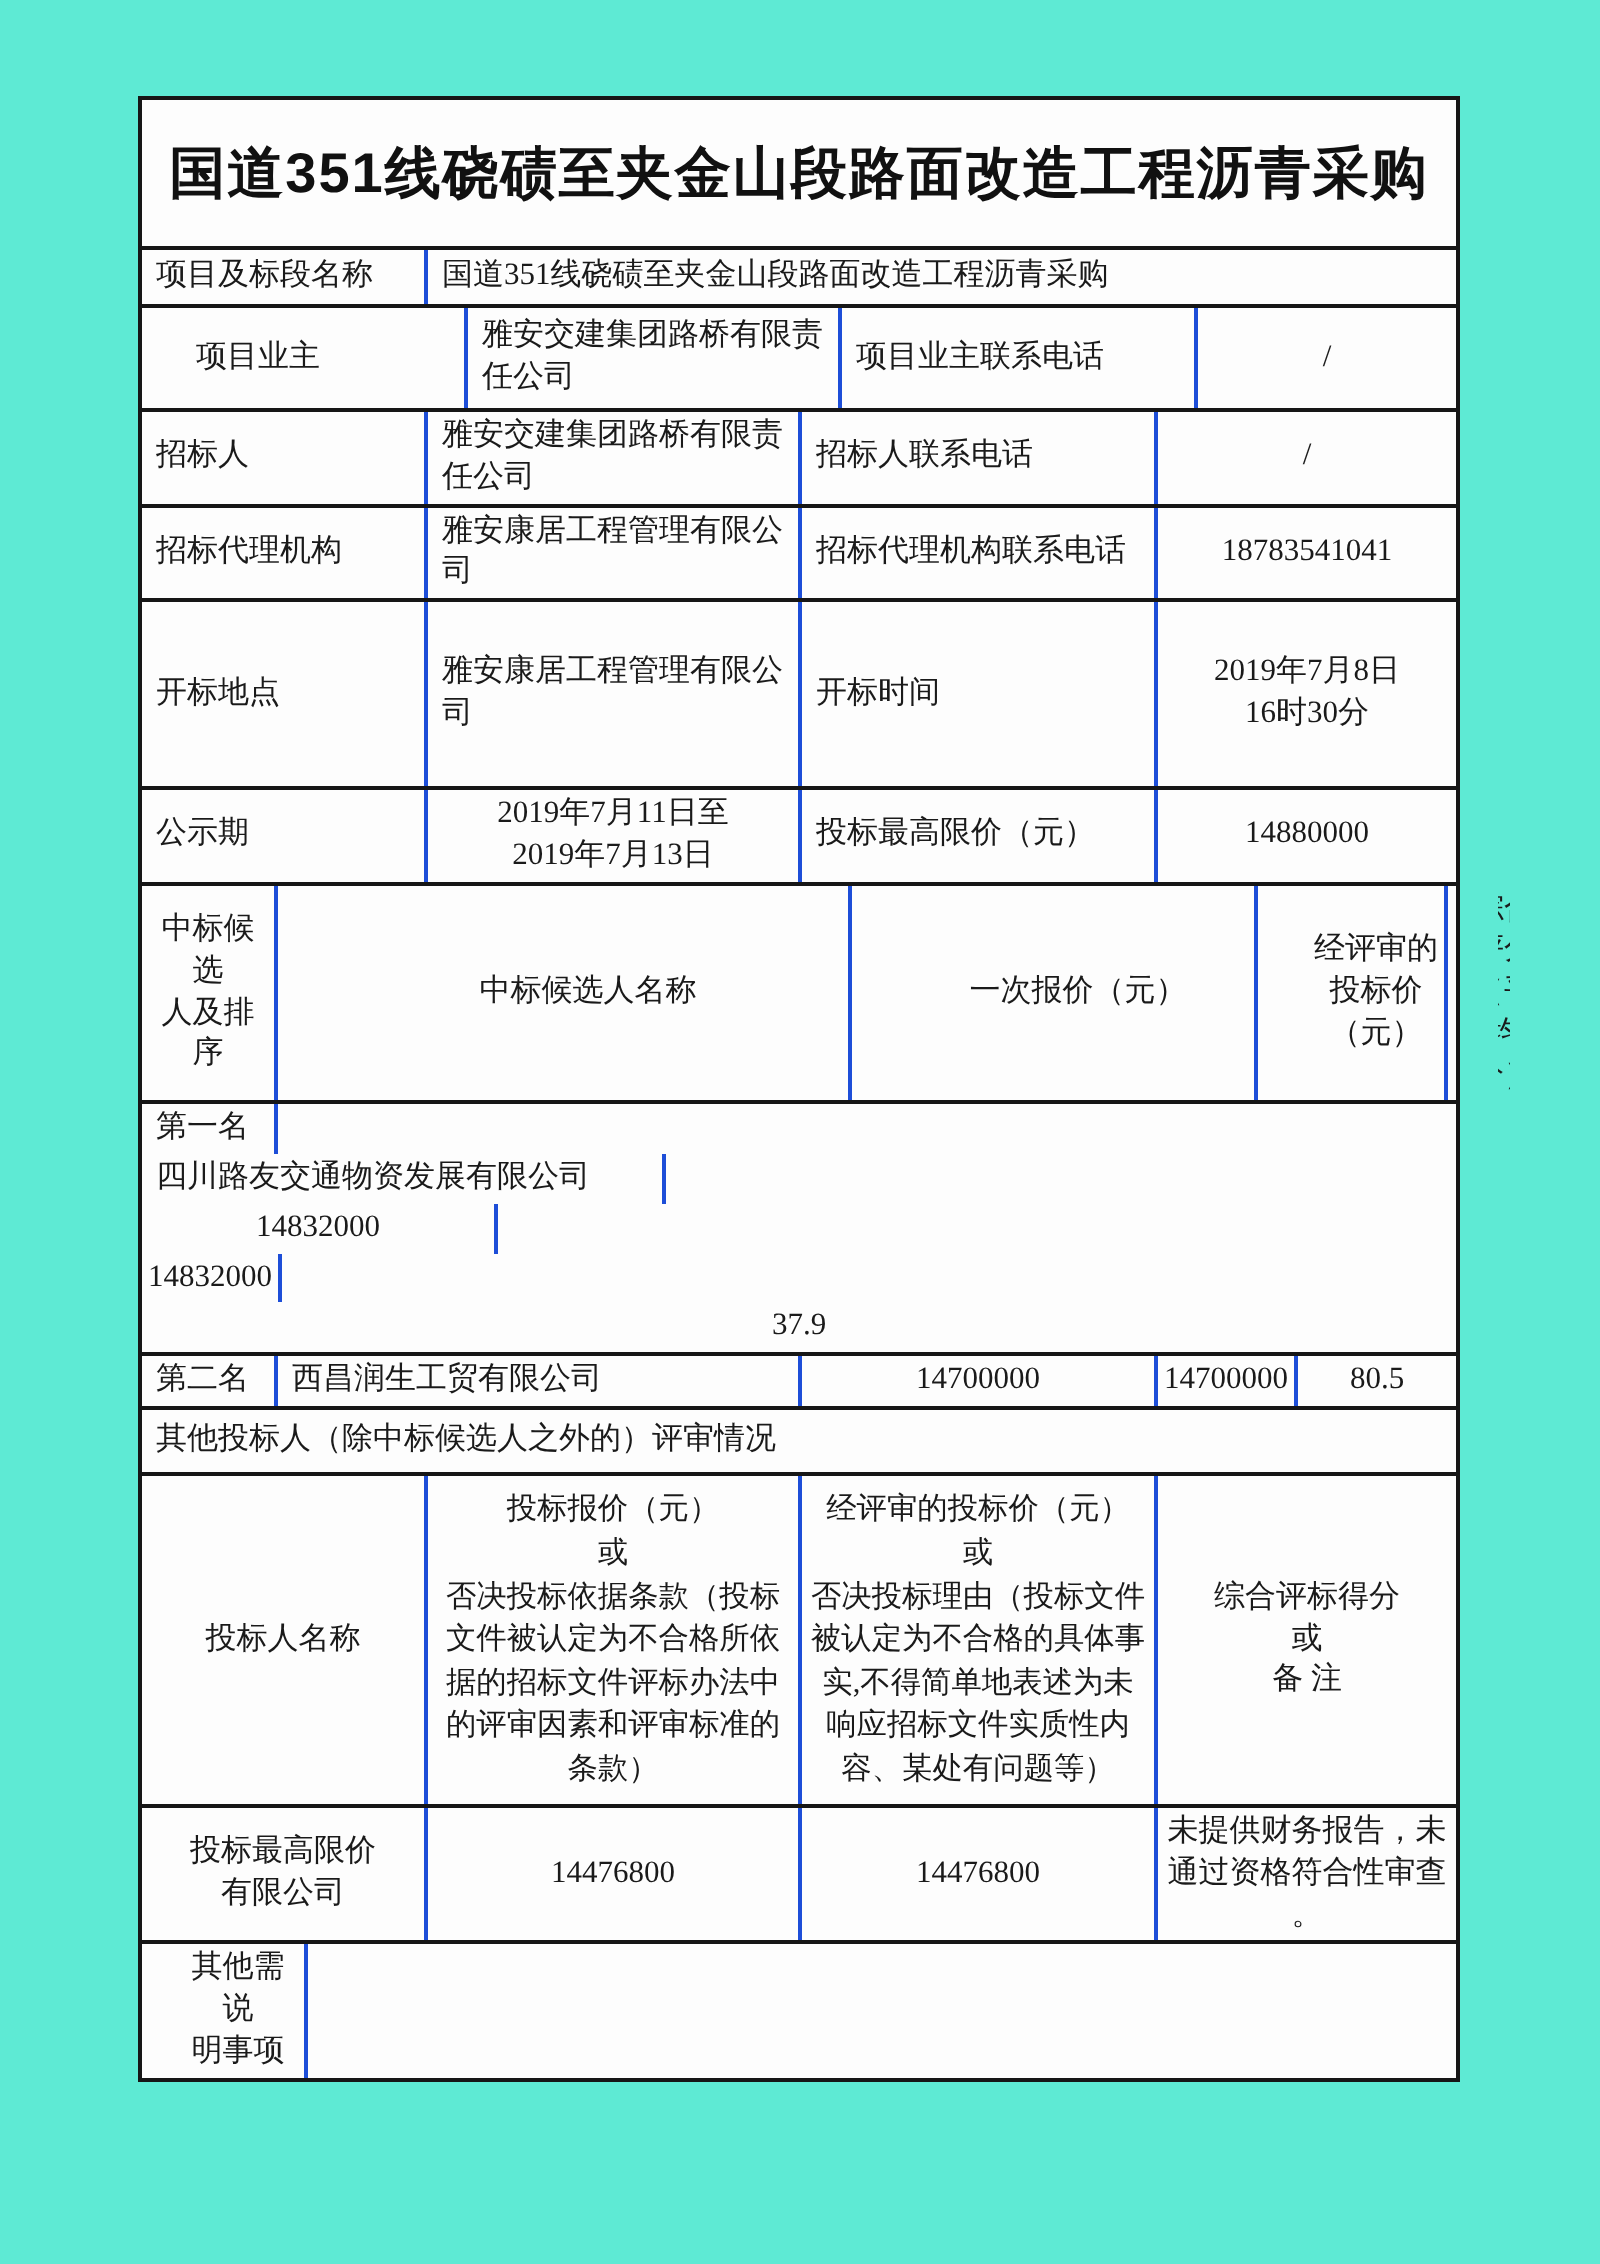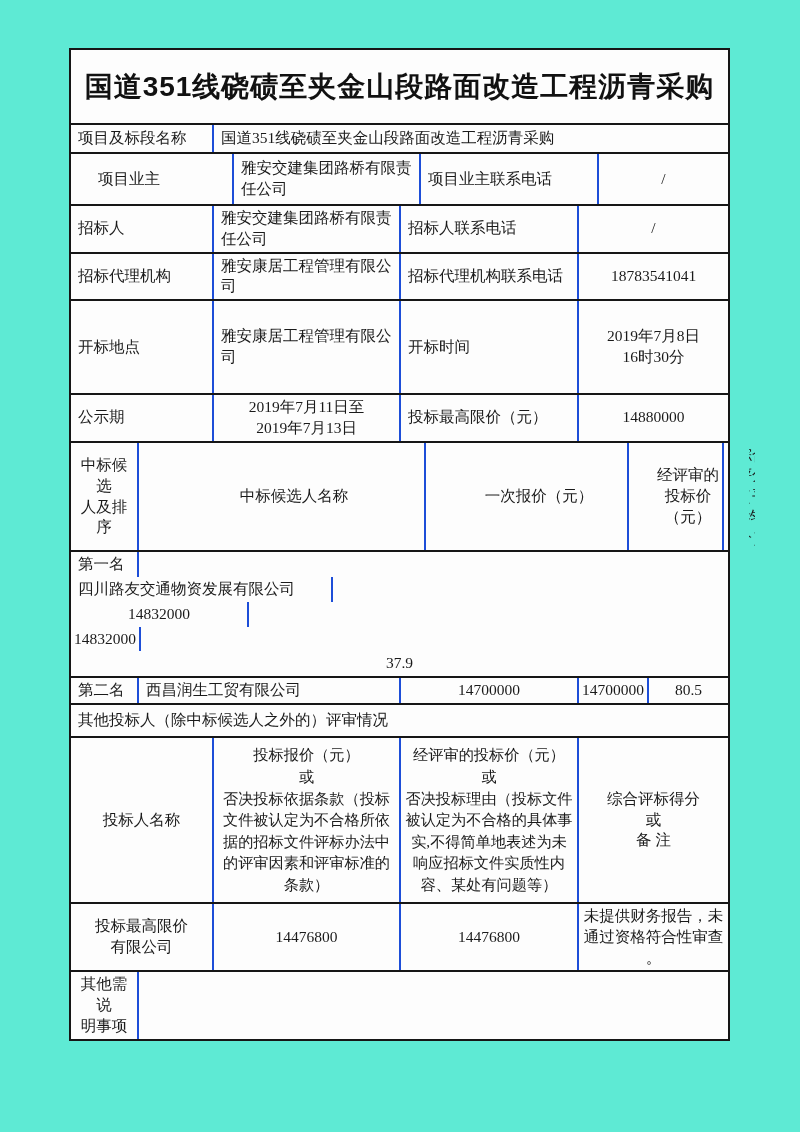--- a/index.html
+++ b/index.html
@@ -10,21 +10,21 @@
     color:#1a1a1a;
   }
   .sheet{
     position:relative;width:800px;height:1132px;background:#5eead4;overflow:hidden;
   }
   .doc-table{
     position:absolute;left:69px;top:48px;width:661px;
     border:2px solid #161616;background:#fdfdfd;box-sizing:border-box;
   }
   .row{display:flex;border-bottom:2px solid #161616;box-sizing:border-box;}
-  .row:last-child{border-bottom:none;}
+  .row:last-child{border-bottom:none;padding-left:15px;}
   .cell{
     border-right:2px solid #1d4ed8;box-sizing:border-box;
     display:flex;align-items:center;
     white-space:pre-line;font-size:15.5px;line-height:1.34;
     overflow:hidden;
   }
   .cell:last-child{border-right:none;}
   .left{padding:2px 4px 2px 7px;text-align:left;justify-content:flex-start;}
   .center{padding:2px 3px;text-align:center;justify-content:center;}
   

